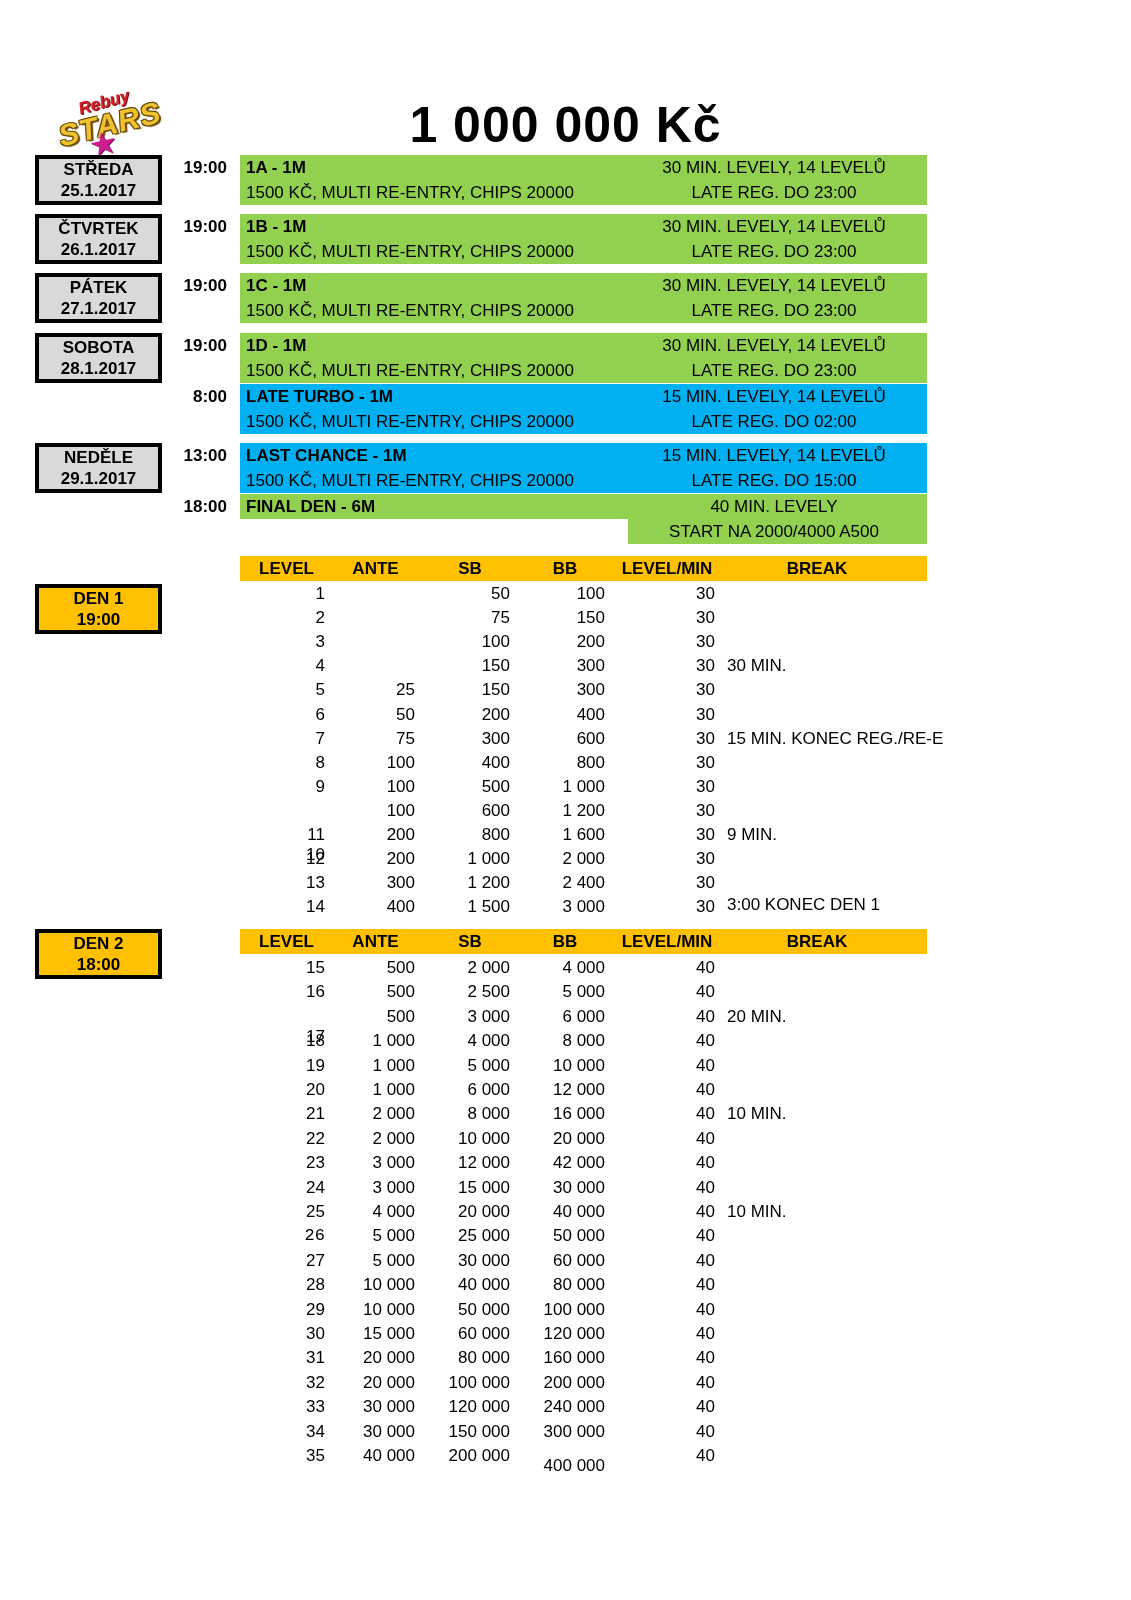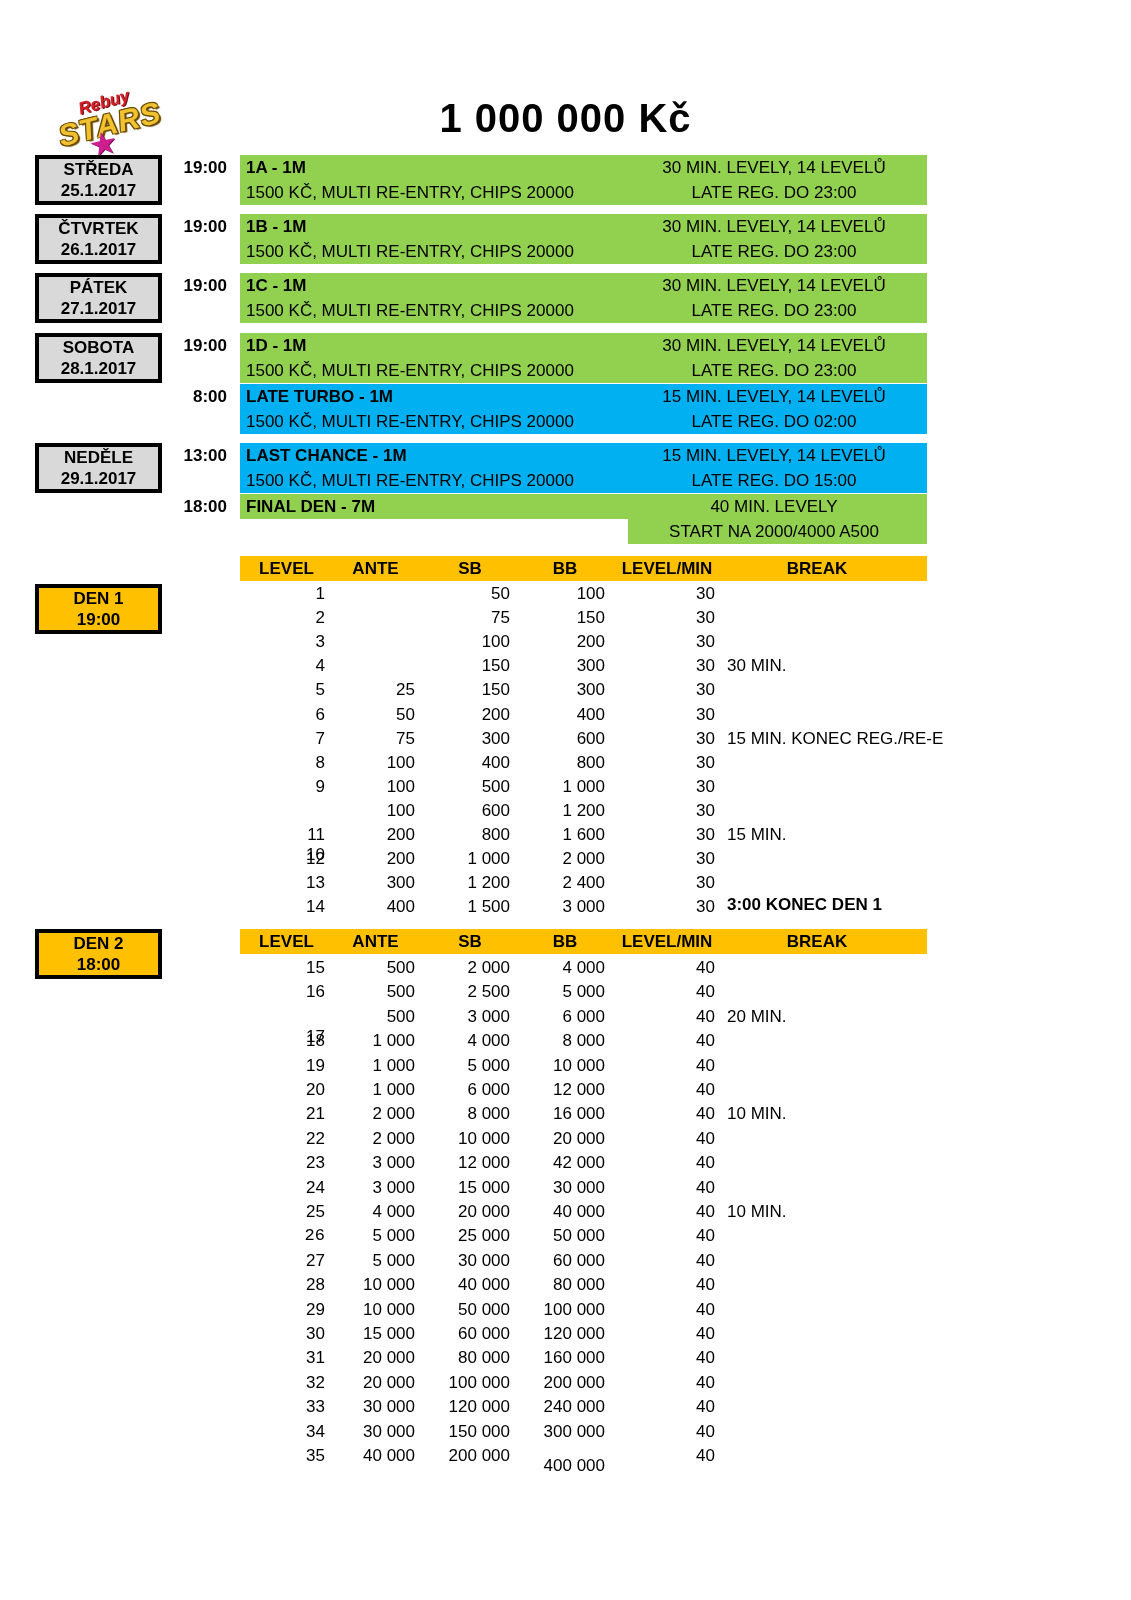--- a/index.html
+++ b/index.html
@@ -10,21 +10,21 @@
   .logo{position:absolute;left:56px;top:92px;width:116px;height:80px;transform:rotate(-4deg);}
   .logo-rebuy{position:absolute;left:24px;top:0;font-size:17px;font-style:italic;font-weight:bold;
               color:#d42129;transform:rotate(-12deg);text-shadow:1px 1px 0 #7a0d12;}
   .logo-stars{position:absolute;left:2px;top:15px;font-size:30px;font-weight:bold;font-style:italic;
               color:#f0c230;letter-spacing:1px;transform:rotate(-10deg);
               text-shadow:-1px -1px 0 #6b4a00,1px -1px 0 #6b4a00,-1px 1px 0 #6b4a00,2px 2px 1px #6b4a00;}
   .logo-star{position:absolute;left:32px;top:32px;font-size:32px;color:#cc1f8d;
              text-shadow:1px 1px 0 #70094f;transform:rotate(-8deg);}
 
   .title{position:absolute;top:96px;left:0;width:100%;text-align:center;
-         font-size:40px;font-weight:bold;margin:0;letter-spacing:1px;}
+         font-size:50px;font-weight:bold;margin:0;letter-spacing:1px;}
 
   
   .datebox{position:absolute;left:35px;width:127px;height:50px;background:#D9D9D9;
            border:4px solid #000;box-sizing:border-box;text-align:center;
            font-weight:bold;font-size:17px;line-height:21px;}
   .denbox{position:absolute;left:35px;width:127px;height:50px;background:#FFC000;
           border:4px solid #000;box-sizing:border-box;text-align:center;
           font-weight:bold;font-size:17px;line-height:21px;}
 
   
@@ -118,21 +118,21 @@
       <div class="bar" style="top: 443px; background: rgb(0, 176, 240);">
         <div class="name">LAST CHANCE - 1M</div>
         <div class="details">1500 KČ, MULTI RE-ENTRY, CHIPS 20000</div>
         <div class="info1">15 MIN. LEVELY, 14 LEVELŮ</div>
         <div class="info2">LATE REG. DO 15:00</div>
       </div>
       <div class="time" style="top: 494px;">18:00</div>
       <div class="bar" style="top: 494px;">
         <div class="l1strip" style="background: rgb(146, 208, 80);"></div>
         <div class="l2strip" style="background: rgb(146, 208, 80);"></div>
-        <div class="name">FINAL DEN - 7M</div>
+        <div class="name">FINAL DEN - 6M</div>
         <div class="info1">40 MIN. LEVELY</div>
         <div class="info2">START NA 2000/4000 A500</div>
       </div>
     </div>
 
   <div class="denbox" style="top:584px;">
     <div>DEN 1</div>
     <div>19:00</div>
   </div>
   <div id="day1-table">
@@ -190,37 +190,37 @@
       <div class="cell" style="top: 794px; left: 240px; width: 85px; margin-top: 48px;">10</div>
       <div class="cell" style="top: 797.9px; left: 330px; width: 85px;">100</div>
       <div class="cell" style="top: 797.9px; left: 425px; width: 85px;">600</div>
       <div class="cell" style="top: 797.9px; left: 515px; width: 90px;">1 200</div>
       <div class="cell" style="top: 797.9px; left: 620px; width: 95px;">30</div>
       <div class="cell" style="top: 822px; left: 240px; width: 85px;">11</div>
       <div class="cell" style="top: 822px; left: 330px; width: 85px;">200</div>
       <div class="cell" style="top: 822px; left: 425px; width: 85px;">800</div>
       <div class="cell" style="top: 822px; left: 515px; width: 90px;">1 600</div>
       <div class="cell" style="top: 822px; left: 620px; width: 95px;">30</div>
-      <div class="cell break" style="top: 822px; left: 727px; width: 204px;">15 MIN.</div>
+      <div class="cell break" style="top: 822px; left: 727px; width: 204px;">9 MIN.</div>
       <div class="cell" style="top: 846.1px; left: 240px; width: 85px;">12</div>
       <div class="cell" style="top: 846.1px; left: 330px; width: 85px;">200</div>
       <div class="cell" style="top: 846.1px; left: 425px; width: 85px;">1 000</div>
       <div class="cell" style="top: 846.1px; left: 515px; width: 90px;">2 000</div>
       <div class="cell" style="top: 846.1px; left: 620px; width: 95px;">30</div>
       <div class="cell" style="top: 870.2px; left: 240px; width: 85px;">13</div>
       <div class="cell" style="top: 870.2px; left: 330px; width: 85px;">300</div>
       <div class="cell" style="top: 870.2px; left: 425px; width: 85px;">1 200</div>
       <div class="cell" style="top: 870.2px; left: 515px; width: 90px;">2 400</div>
       <div class="cell" style="top: 870.2px; left: 620px; width: 95px;">30</div>
       <div class="cell" style="top: 894.3px; left: 240px; width: 85px;">14</div>
       <div class="cell" style="top: 894.3px; left: 330px; width: 85px;">400</div>
       <div class="cell" style="top: 894.3px; left: 425px; width: 85px;">1 500</div>
       <div class="cell" style="top: 894.3px; left: 515px; width: 90px;">3 000</div>
       <div class="cell" style="top: 894.3px; left: 620px; width: 95px;">30</div>
-      <div class="cell break" style="top: 892px; left: 727px; width: 204px; font-weight: bold;">3:00 KONEC DEN 1</div>
+      <div class="cell break" style="top: 892px; left: 727px; width: 204px;">3:00 KONEC DEN 1</div>
     </div>
 
   <div class="denbox" style="top:929px;">
     <div>DEN 2</div>
     <div>18:00</div>
   </div>
   <div id="day2-table">
       <div class="thead" style="top: 929px;">
         <div class="hcell" style="left: 0px; width: 93px;">LEVEL</div>
         <div class="hcell" style="left: 93px; width: 85px;">ANTE</div>

